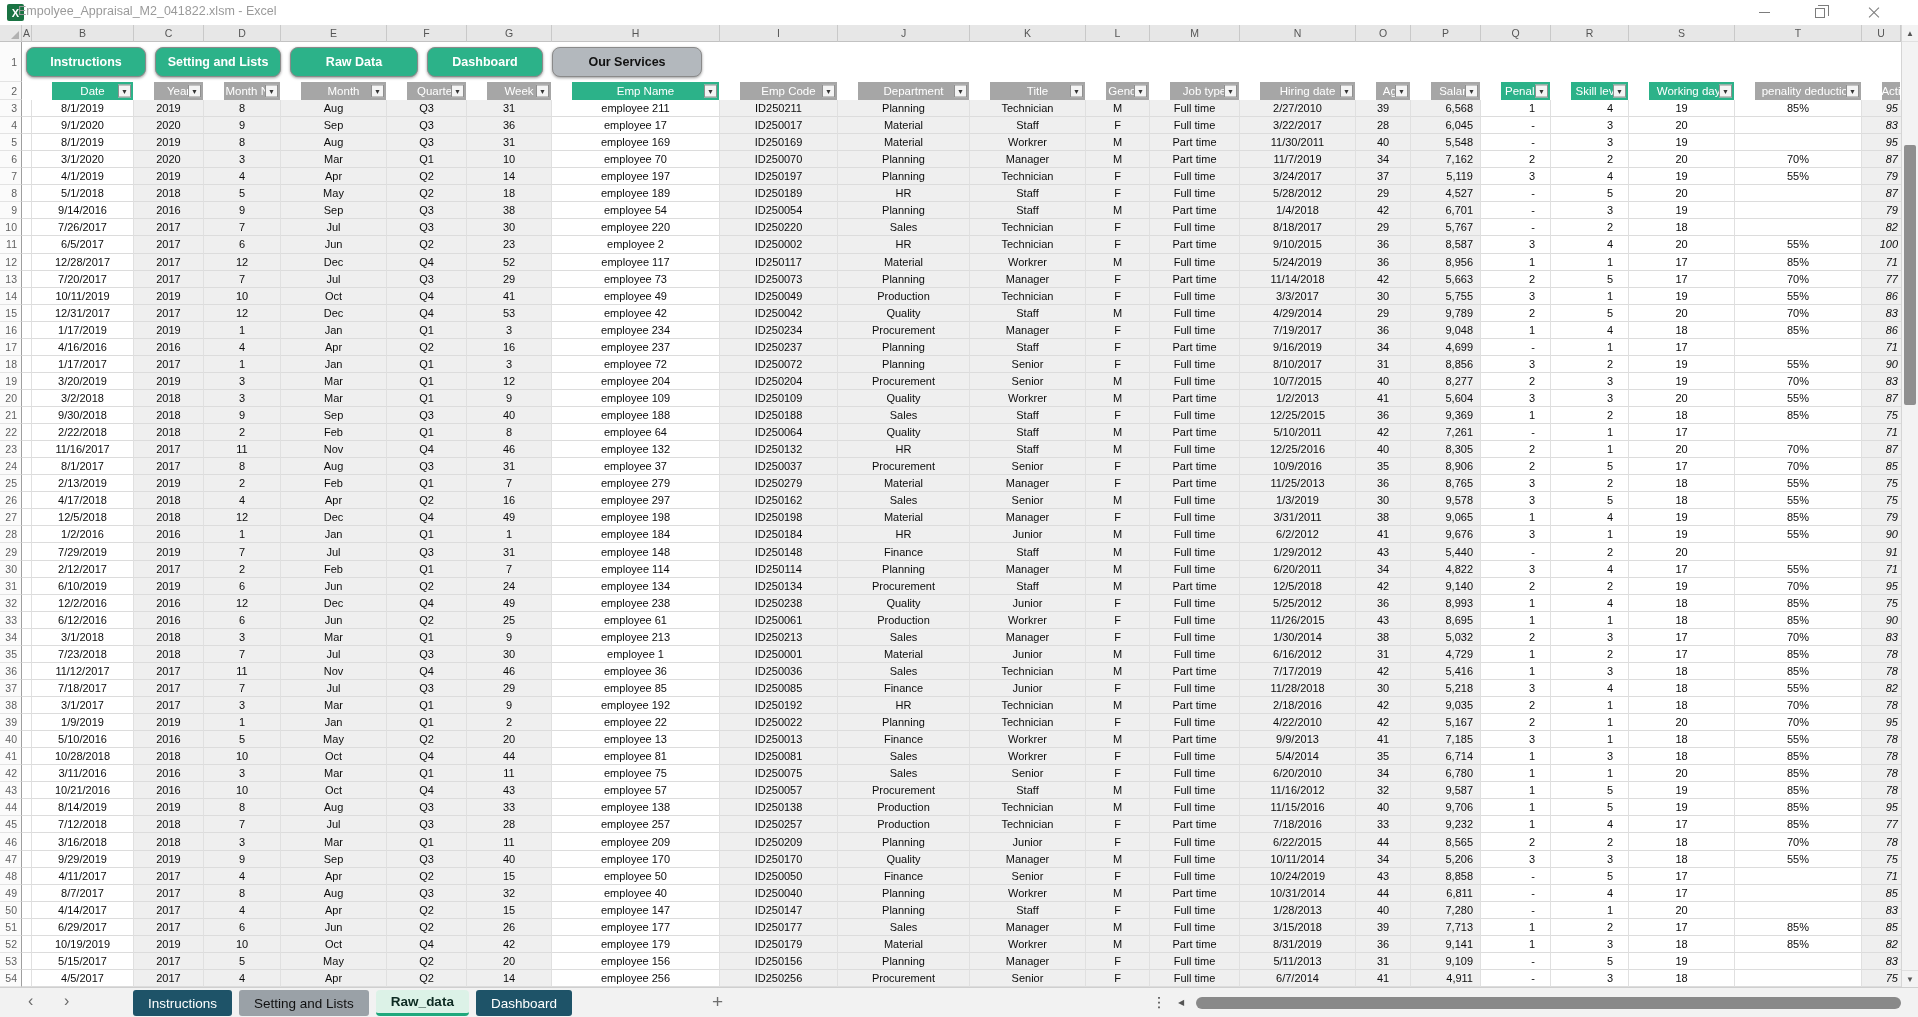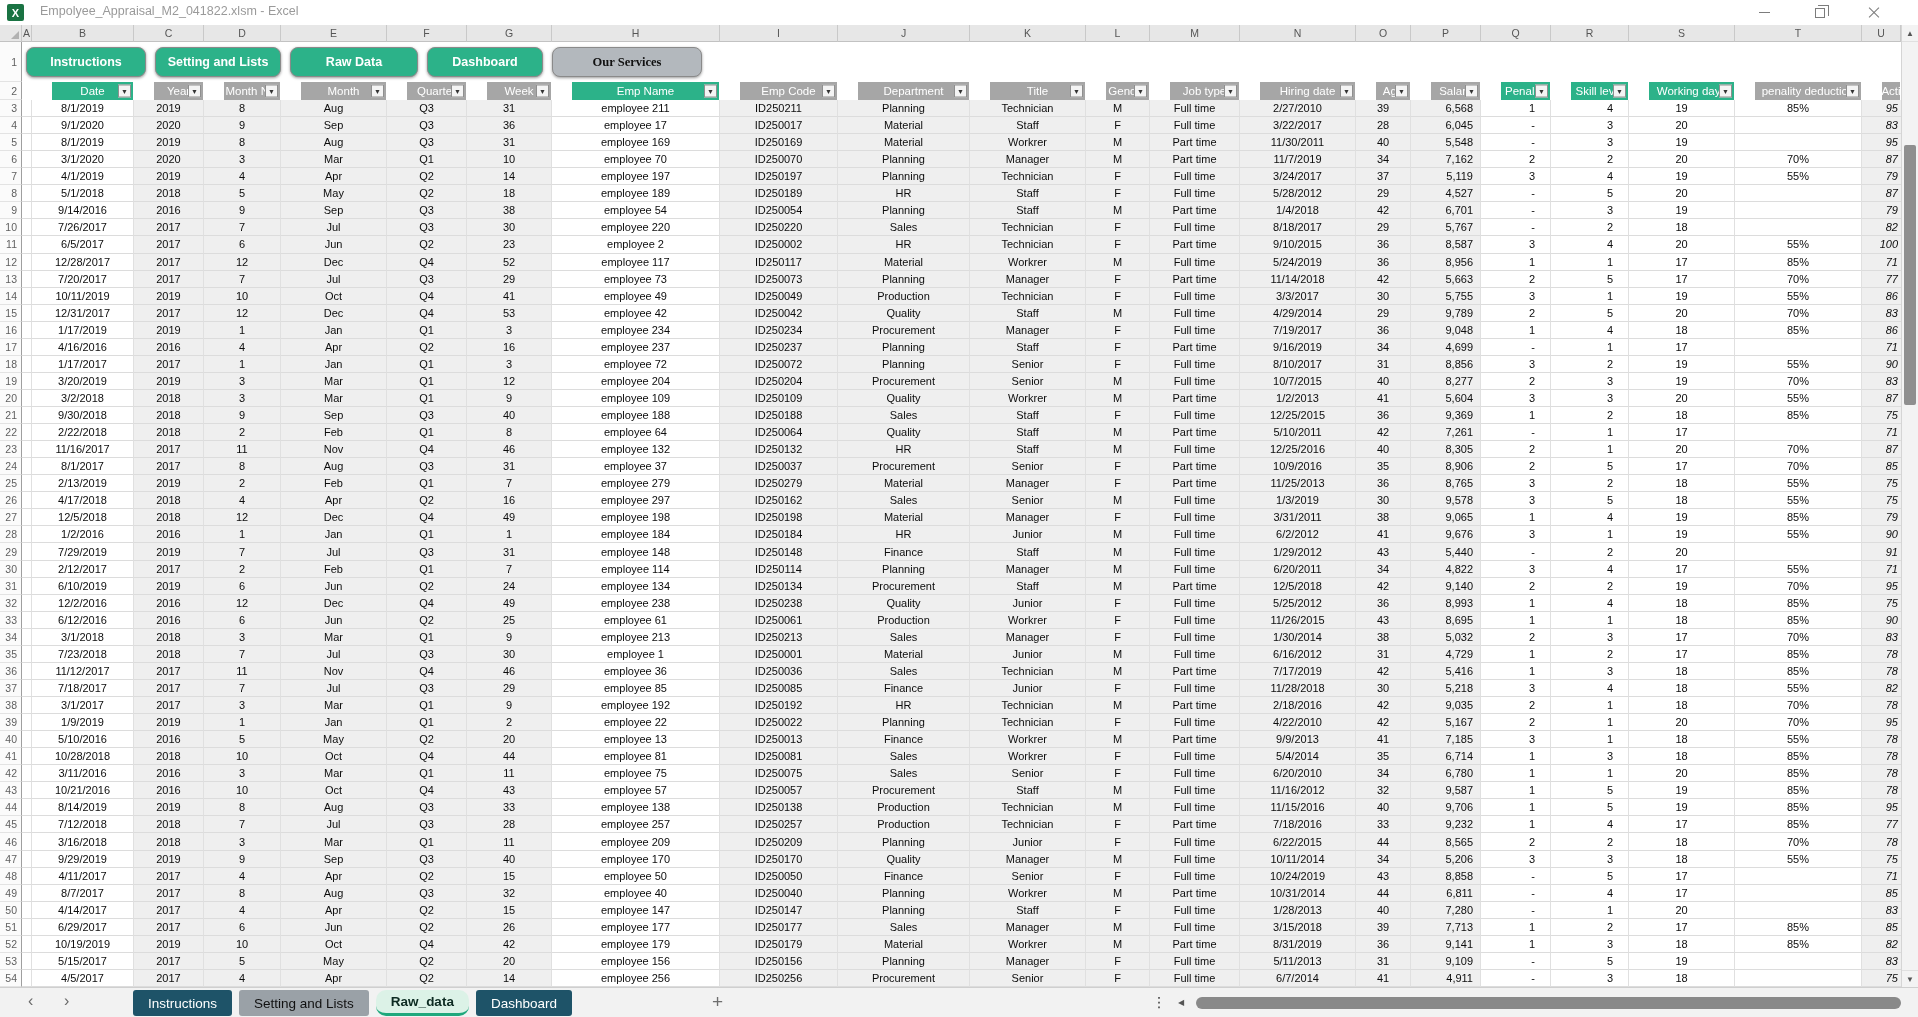--- a/index.html
+++ b/index.html
@@ -4,21 +4,21 @@
 <style>
   * { box-sizing: border-box; margin: 0; padding: 0; }
   html,body { width:1918px; height:1017px; overflow:hidden; }
   body { font-family: "Liberation Sans", sans-serif; background:#fff; }
   .window { position:relative; width:1918px; height:1017px; background:#fff; }
 
   
   .titlebar { position:absolute; top:0; left:0; right:0; height:25px; background:#ffffff; }
   .xlicon { position:absolute; left:7px; top:4px; width:17px; height:17px; background:#1a7343;
             color:#fff; font-size:11px; font-weight:bold; display:flex; align-items:center; justify-content:center; border-radius:2px;}
-  .wtitle { position:absolute; left:40px; top:4px; font-size:12.5px; color:#9a9a9a; white-space:nowrap;text-align:center; }
+  .wtitle { position:absolute; left:18px; top:4px; font-size:12.5px; color:#9a9a9a; white-space:nowrap;text-align:center; }
   .wc { position:absolute; top:0; width:44px; height:25px; display:flex; align-items:center; justify-content:center; cursor:default;}
   .wc-min{ right:132px; } .wc-res{ right:76px; } .wc-close{ right:22px; }
   .mingl { width:11px; height:0; border-top:1.5px solid #7c7c7c; }
   .resgl { position:relative; width:10px; height:10px; border:1.2px solid #7c7c7c; background:#fff;}
   .resgl::before { content:''; position:absolute; top:-4px; left:2px; width:10px; height:10px;
                    border-top:1.2px solid #7c7c7c; border-right:1.2px solid #7c7c7c; }
   .closegl { position:relative; width:12px; height:12px; }
   .closegl::before,.closegl::after{ content:''; position:absolute; left:-1px; top:5px; width:14px; height:0; border-top:1.4px solid #7c7c7c;}
   .closegl::before{ transform:rotate(45deg);} .closegl::after{ transform:rotate(-45deg);}
 
@@ -68,21 +68,21 @@
 
   
   .tabbar { position:absolute; left:0; right:0; bottom:0; height:30px; background:#f2f2f2; border-top:1px solid #cfcfcf; }
   .tnav { position:absolute; top:4px; font-size:16px; color:#6a6a6a; cursor:pointer; }
   .tnav.back{ left:28px; } .tnav.fwd{ left:64px; }
   .tabs { position:absolute; left:133px; top:2px; display:flex; gap:7px; height:26px; }
   .stab { height:26px; padding:0 15px; display:flex; align-items:center; justify-content:center; font-size:13.5px;
           border-radius:3px; cursor:pointer; white-space:nowrap; }
   .stab.dark { background:var(--darktab); color:#fff; }
   .stab.gray { background:#9aa1a7; color:#111; }
-  .stab.active { background:var(--activebg); color:#0d2b22; font-weight:bold; border-radius:10px;
+  .stab.active { background:var(--activebg); color:#0d2b22; font-weight:bold; border-radius:4px;
                  border-bottom:3px solid var(--underline); }
   .addsheet { position:absolute; left:712px; top:3px; font-size:19px; color:#6e6e6e; cursor:pointer; }
   .kebab { position:absolute; left:1152px; top:6px; font-size:14px; color:#333; cursor:pointer; }
   .hleft { position:absolute; left:1178px; top:10px; font-size:8px; color:#555; cursor:pointer; }
   .htrack { position:absolute; left:1196px; right:10px; top:9px; height:12px; }
   .hthumb { position:absolute; left:0; top:0; height:12px; width:99%; background:#898989; border-radius:6px; }
 </style>
 </head>
 <body>
 
@@ -130,21 +130,21 @@
           <div>T</div>
           <div>U</div>
         </div>
       <div class="row1">
         <div class="gut gut1" id="gut1">1</div>
         <div class="navbtns" id="navbtns">
             <div class="navbtn green" style="width: 120px;">Instructions</div>
             <div class="navbtn green" style="width: 126px;">Setting and Lists</div>
             <div class="navbtn green" style="width: 128px;">Raw Data</div>
             <div class="navbtn green" style="width: 116px;">Dashboard</div>
-            <div class="navbtn gray" style="width: 150px; font-family: Liberation Serif, serif;">Our Services</div>
+            <div class="navbtn gray" style="width: 150px;">Our Services</div>
           </div>
       </div>
       <div class="hdr" id="hdrrow" style="grid-template-columns: 22px 10px 102px 70px 77px 106px 80px 85px 168px 118px 132px 116px 64px 90px 116px 55px 70px 70px 78px 106px 127px 39px;">
           <div class="gut">2</div>
           <div class="hcell blank"></div>
           <div class="hcell accent">
             <span>Date</span>
             <span class="farr">▼</span>
           </div>
           <div class="hcell">

